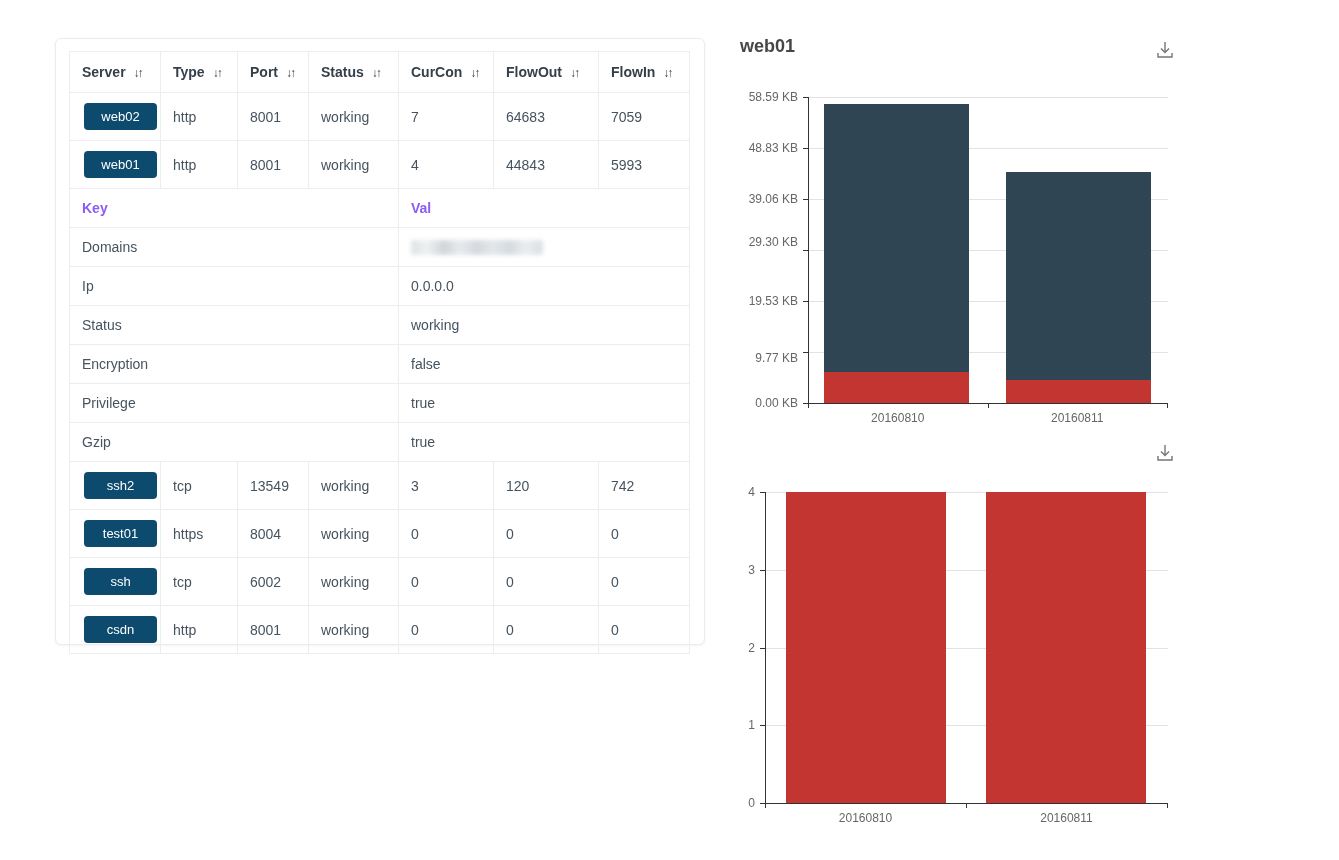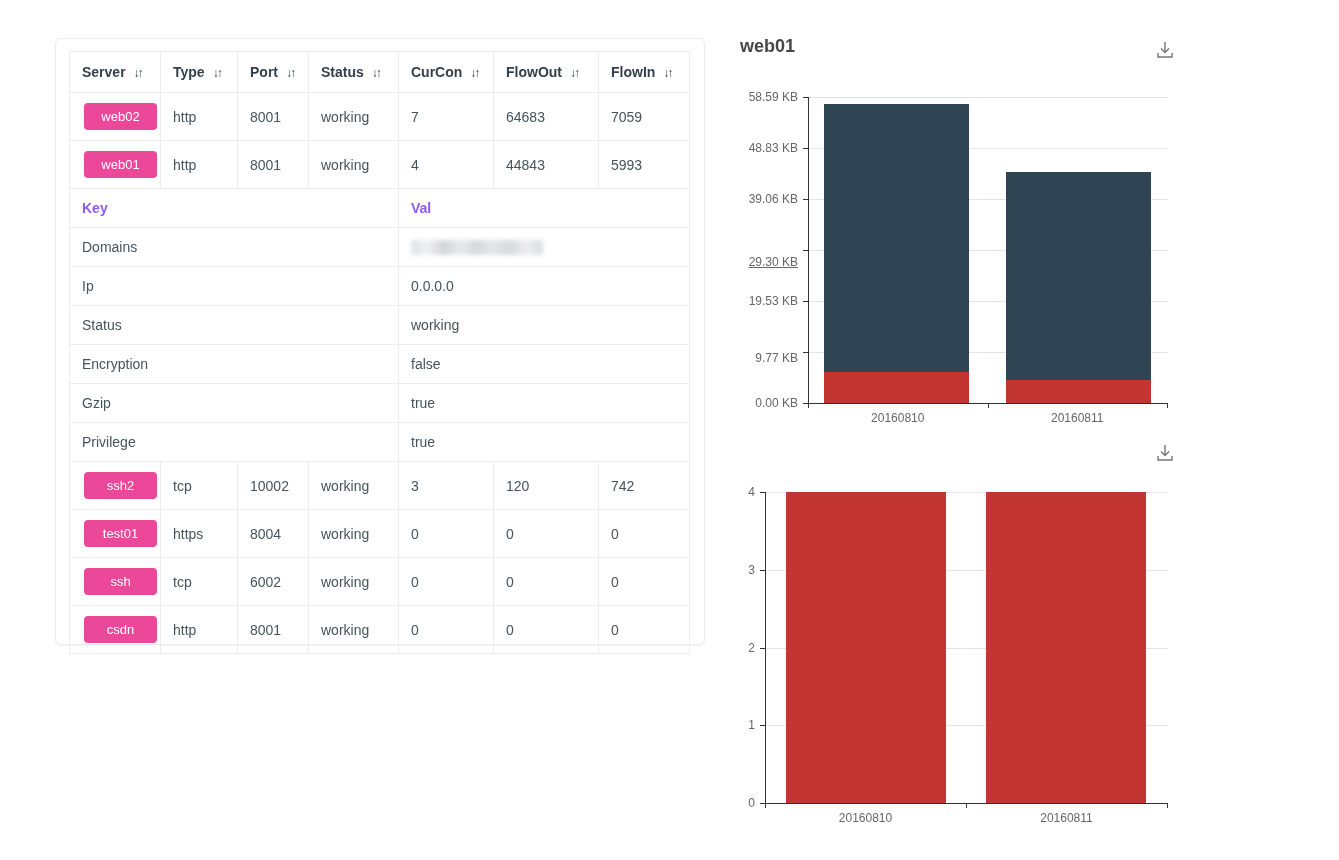--- a/index.html
+++ b/index.html
@@ -26,21 +26,21 @@
   }
   table.srv td{color:#46535e;padding:10px 12px;}
   tr.kvh th{color:#8b5cf6;font-weight:bold;padding:11px 12px;}
   tr.kv td{padding:11px 12px;}
   .sort{
     font-size:12px;letter-spacing:-2px;margin-left:8px;color:#343f4b;
     font-weight:bold;
   }
   .srv-btn{
     display:block;margin:0 auto 0 2px;width:73px;height:27px;line-height:27px;
-    text-align:center;background:#ec4899;color:#fff;font-size:13px;
+    text-align:center;background:#0c4a6e;color:#fff;font-size:13px;
     border:none;border-radius:4px;cursor:pointer;padding:0;
     font-family:"Liberation Sans",sans-serif;
   }
   td.srv-cell{padding:7px 2px;}
   .mosaic{
     width:132px;height:15px;border-radius:2px;filter:blur(2px);opacity:.85;
     background:linear-gradient(90deg,#d9dde0 0%,#eceff1 12%,#c9ced3 25%,
       #e4e7ea 37%,#cdd3d8 50%,#dfe3e6 62%,#ced4d9 75%,#e8ebee 87%,#d4d9dd 100%);
   }
   
@@ -124,33 +124,33 @@
         </tr>
         <tr class="kv">
           <td colspan="4">Status</td>
           <td colspan="3">working</td>
         </tr>
         <tr class="kv">
           <td colspan="4">Encryption</td>
           <td colspan="3">false</td>
         </tr>
         <tr class="kv">
+          <td colspan="4">Privilege</td>
+          <td colspan="3">true</td>
+        </tr>
+        <tr class="kv">
           <td colspan="4">Gzip</td>
           <td colspan="3">true</td>
         </tr>
-        <tr class="kv">
-          <td colspan="4">Privilege</td>
-          <td colspan="3">true</td>
-        </tr>
         <tr>
           <td class="srv-cell">
             <button class="srv-btn">ssh2</button>
           </td>
           <td>tcp</td>
-          <td>10002</td>
+          <td>13549</td>
           <td>working</td>
           <td>3</td>
           <td>120</td>
           <td>742</td>
         </tr>
         <tr>
           <td class="srv-cell">
             <button class="srv-btn">test01</button>
           </td>
           <td>https</td>
@@ -204,21 +204,21 @@
       <div class="bar-seg" style="left: 15px; width: 145px; bottom: 30.553px; height: 268.344px; background: rgb(47, 69, 84);"></div>
       <div class="bar-seg" style="left: 197px; width: 145px; bottom: 0px; height: 22.98px; background: rgb(194, 53, 49);"></div>
       <div class="bar-seg" style="left: 197px; width: 145px; bottom: 22.98px; height: 208.126px; background: rgb(47, 69, 84);"></div>
     </div>
     <div class="ylab" style="width: 62px; left: -4px; top: 373px;">0.00 KB</div>
     <div class="ytick" style="left: 63px; top: 373px;"></div>
     <div class="ylab" style="width: 62px; left: -4px; top: 328px;">9.77 KB</div>
     <div class="ytick" style="left: 63px; top: 322px;"></div>
     <div class="ylab" style="width: 62px; left: -4px; top: 271px;">19.53 KB</div>
     <div class="ytick" style="left: 63px; top: 271px;"></div>
-    <div class="ylab" style="width: 62px; left: -4px; top: 232px; text-decoration: underline;">29.30 KB</div>
+    <div class="ylab" style="width: 62px; left: -4px; top: 212px;">29.30 KB</div>
     <div class="ytick" style="left: 63px; top: 220px;"></div>
     <div class="ylab" style="width: 62px; left: -4px; top: 169px;">39.06 KB</div>
     <div class="ytick" style="left: 63px; top: 169px;"></div>
     <div class="ylab" style="width: 62px; left: -4px; top: 118px;">48.83 KB</div>
     <div class="ytick" style="left: 63px; top: 118px;"></div>
     <div class="ylab" style="width: 62px; left: -4px; top: 67px;">58.59 KB</div>
     <div class="ytick" style="left: 63px; top: 67px;"></div>
     <div class="xtick" style="left: 68px; top: 373px;"></div>
     <div class="xtick" style="left: 247.5px; top: 373px;"></div>
     <div class="xtick" style="left: 427px; top: 373px;"></div>

